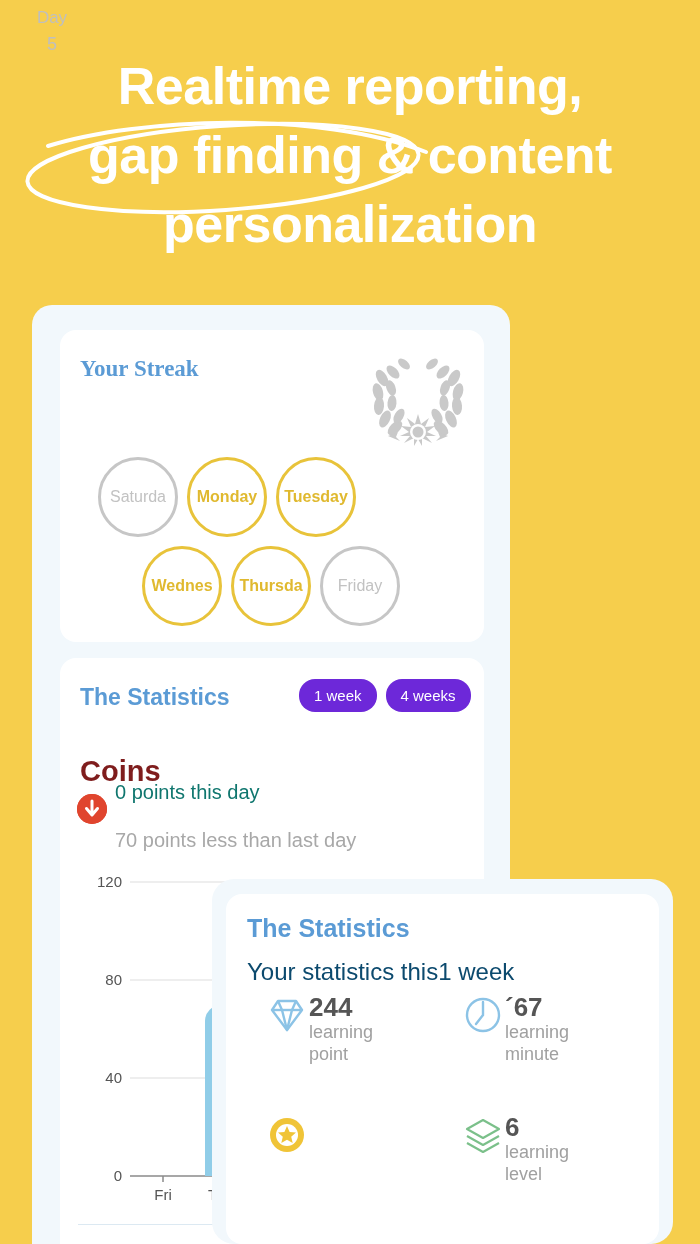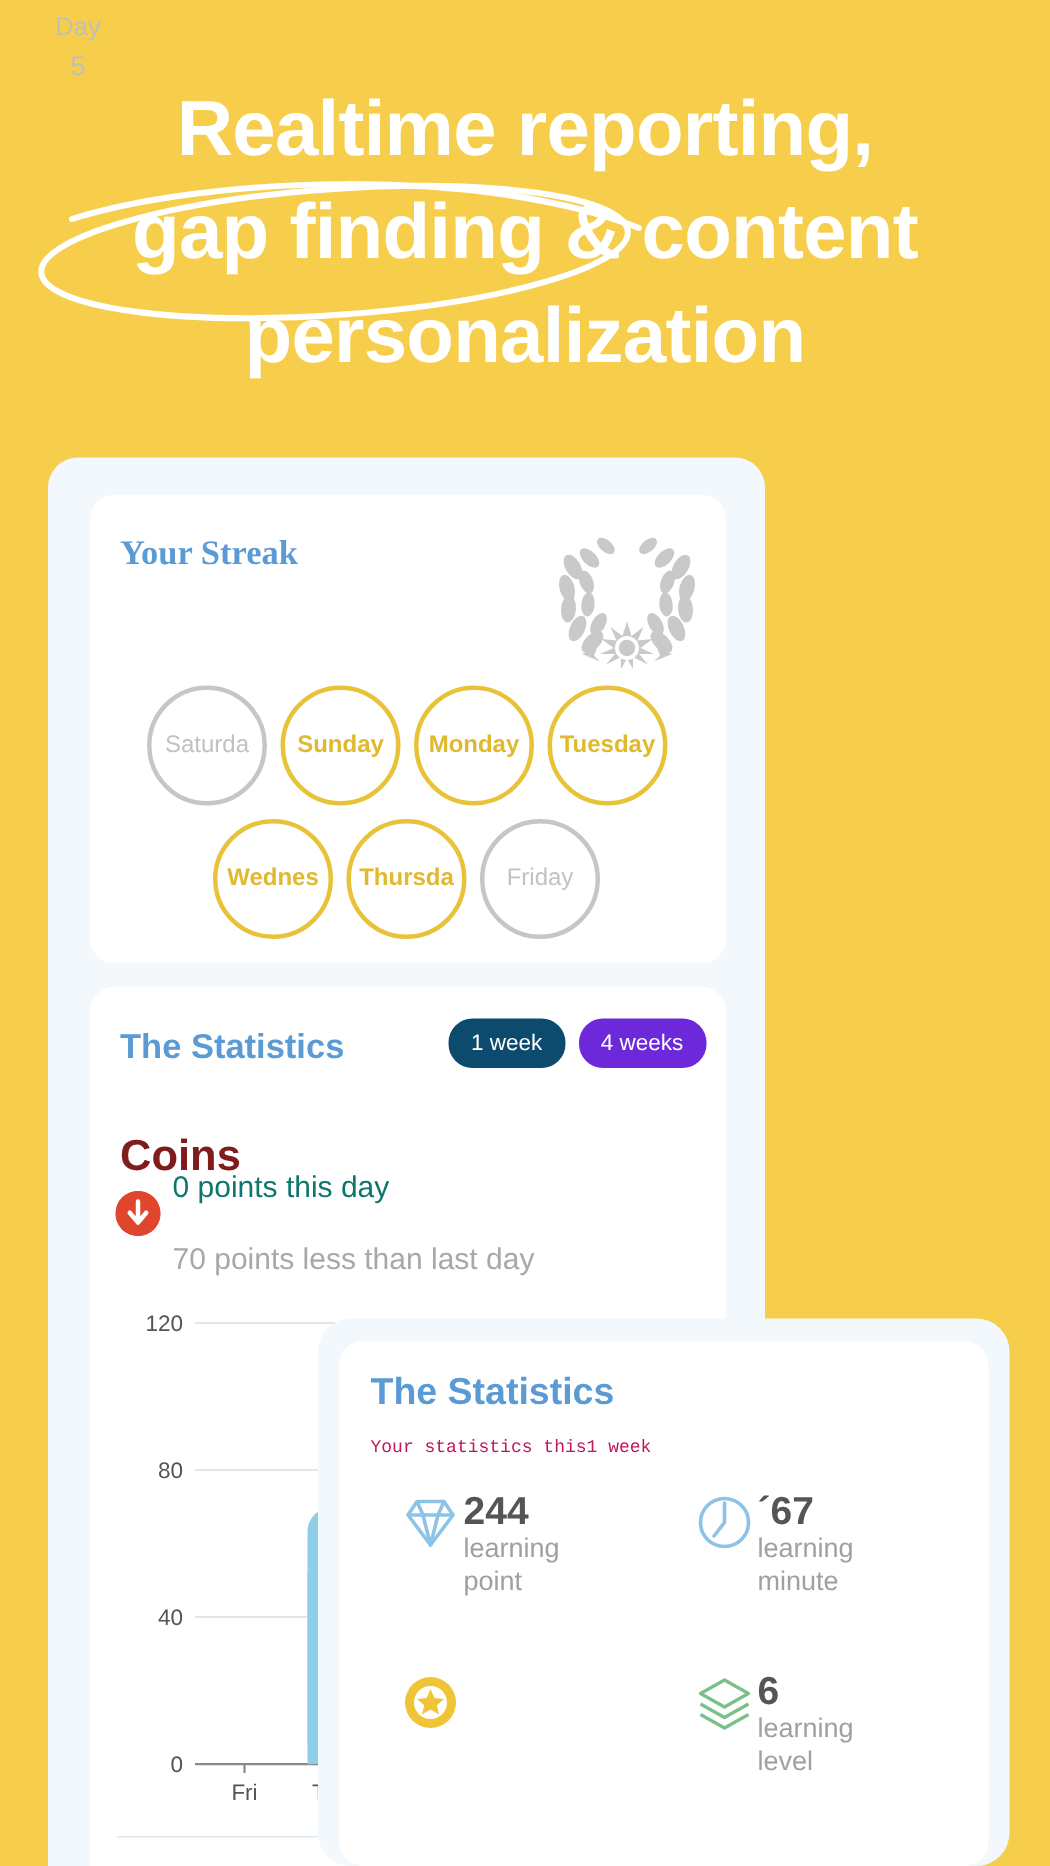--- a/index.html
+++ b/index.html
@@ -74,21 +74,21 @@
   }
   .day-label{white-space:nowrap;}
 
   
   .stats-title{position:absolute;left:80px;top:684px;z-index:4;}
   .toggle-group{position:absolute;left:299px;top:679px;display:flex;gap:9px;z-index:4;}
   .toggle{
     border-radius:16px;color:#fff;font-size:15px;
     padding:9px 15px;line-height:1;
   }
-  .toggle.on{background:#0c4a6e;}
+  .toggle.on{background:#6d28d9;}
   .toggle.off{background:#6d28d9;}
 
   .coins-label{
     position:absolute;left:80px;top:755px;z-index:4;
     color:#7f1d1d;font-size:29px;font-weight:bold;
   }
   .arrow-badge{
     position:absolute;left:77px;top:794px;width:30px;height:30px;
     border-radius:50%;background:#E0452E;z-index:4;
   }
@@ -114,21 +114,21 @@
     position:absolute;left:212px;top:879px;width:461px;height:365px;
     background:#F2F8FC;border-radius:22px;z-index:6;
   }
   .overlay-inner{
     position:absolute;left:226px;top:894px;width:433px;height:350px;
     background:#FFFFFF;border-radius:16px;z-index:7;
   }
   .ov-title{position:absolute;left:247px;top:914px;z-index:8;font-size:25px;}
   .ov-sub{
     position:absolute;left:247px;top:958px;z-index:8;
-    color:#be185d;font-size:12px;font-family:Liberation Mono, monospace;
+    color:#0c4a6e;font-size:24px;
   }
   .stat-grid{position:absolute;left:265px;top:993px;width:400px;z-index:8;}
   .stat-item{position:absolute;display:flex;}
   .stat-i0{left:0;top:0;}
   .stat-i1{left:196px;top:0;}
   .stat-i2{left:0;top:120px;}
   .stat-i3{left:196px;top:120px;}
   .stat-ico{width:44px;height:44px;flex:0 0 44px;}
   .stat-val{color:#555555;font-size:26px;font-weight:bold;line-height:28px;}
   .stat-lbl{color:#A0A0A0;font-size:18px;line-height:22px;max-width:92px;}
@@ -189,23 +189,20 @@
   </svg>
 </div>
 <div class="badge-day">Day</div>
 <div class="badge-num">5</div>
 
 <div class="days-row days-row-1">
   <div class="day-circle inactive">
       <span class="day-label">Saturda</span>
     </div>
   <div class="day-circle">
-      <span class="day-label">Sunday</span>
-    </div>
-  <div class="day-circle">
       <span class="day-label">Monday</span>
     </div>
   <div class="day-circle">
       <span class="day-label">Tuesday</span>
     </div>
 </div>
 <div class="days-row days-row-2">
   <div class="day-circle">
       <span class="day-label">Wednes</span>
     </div>

